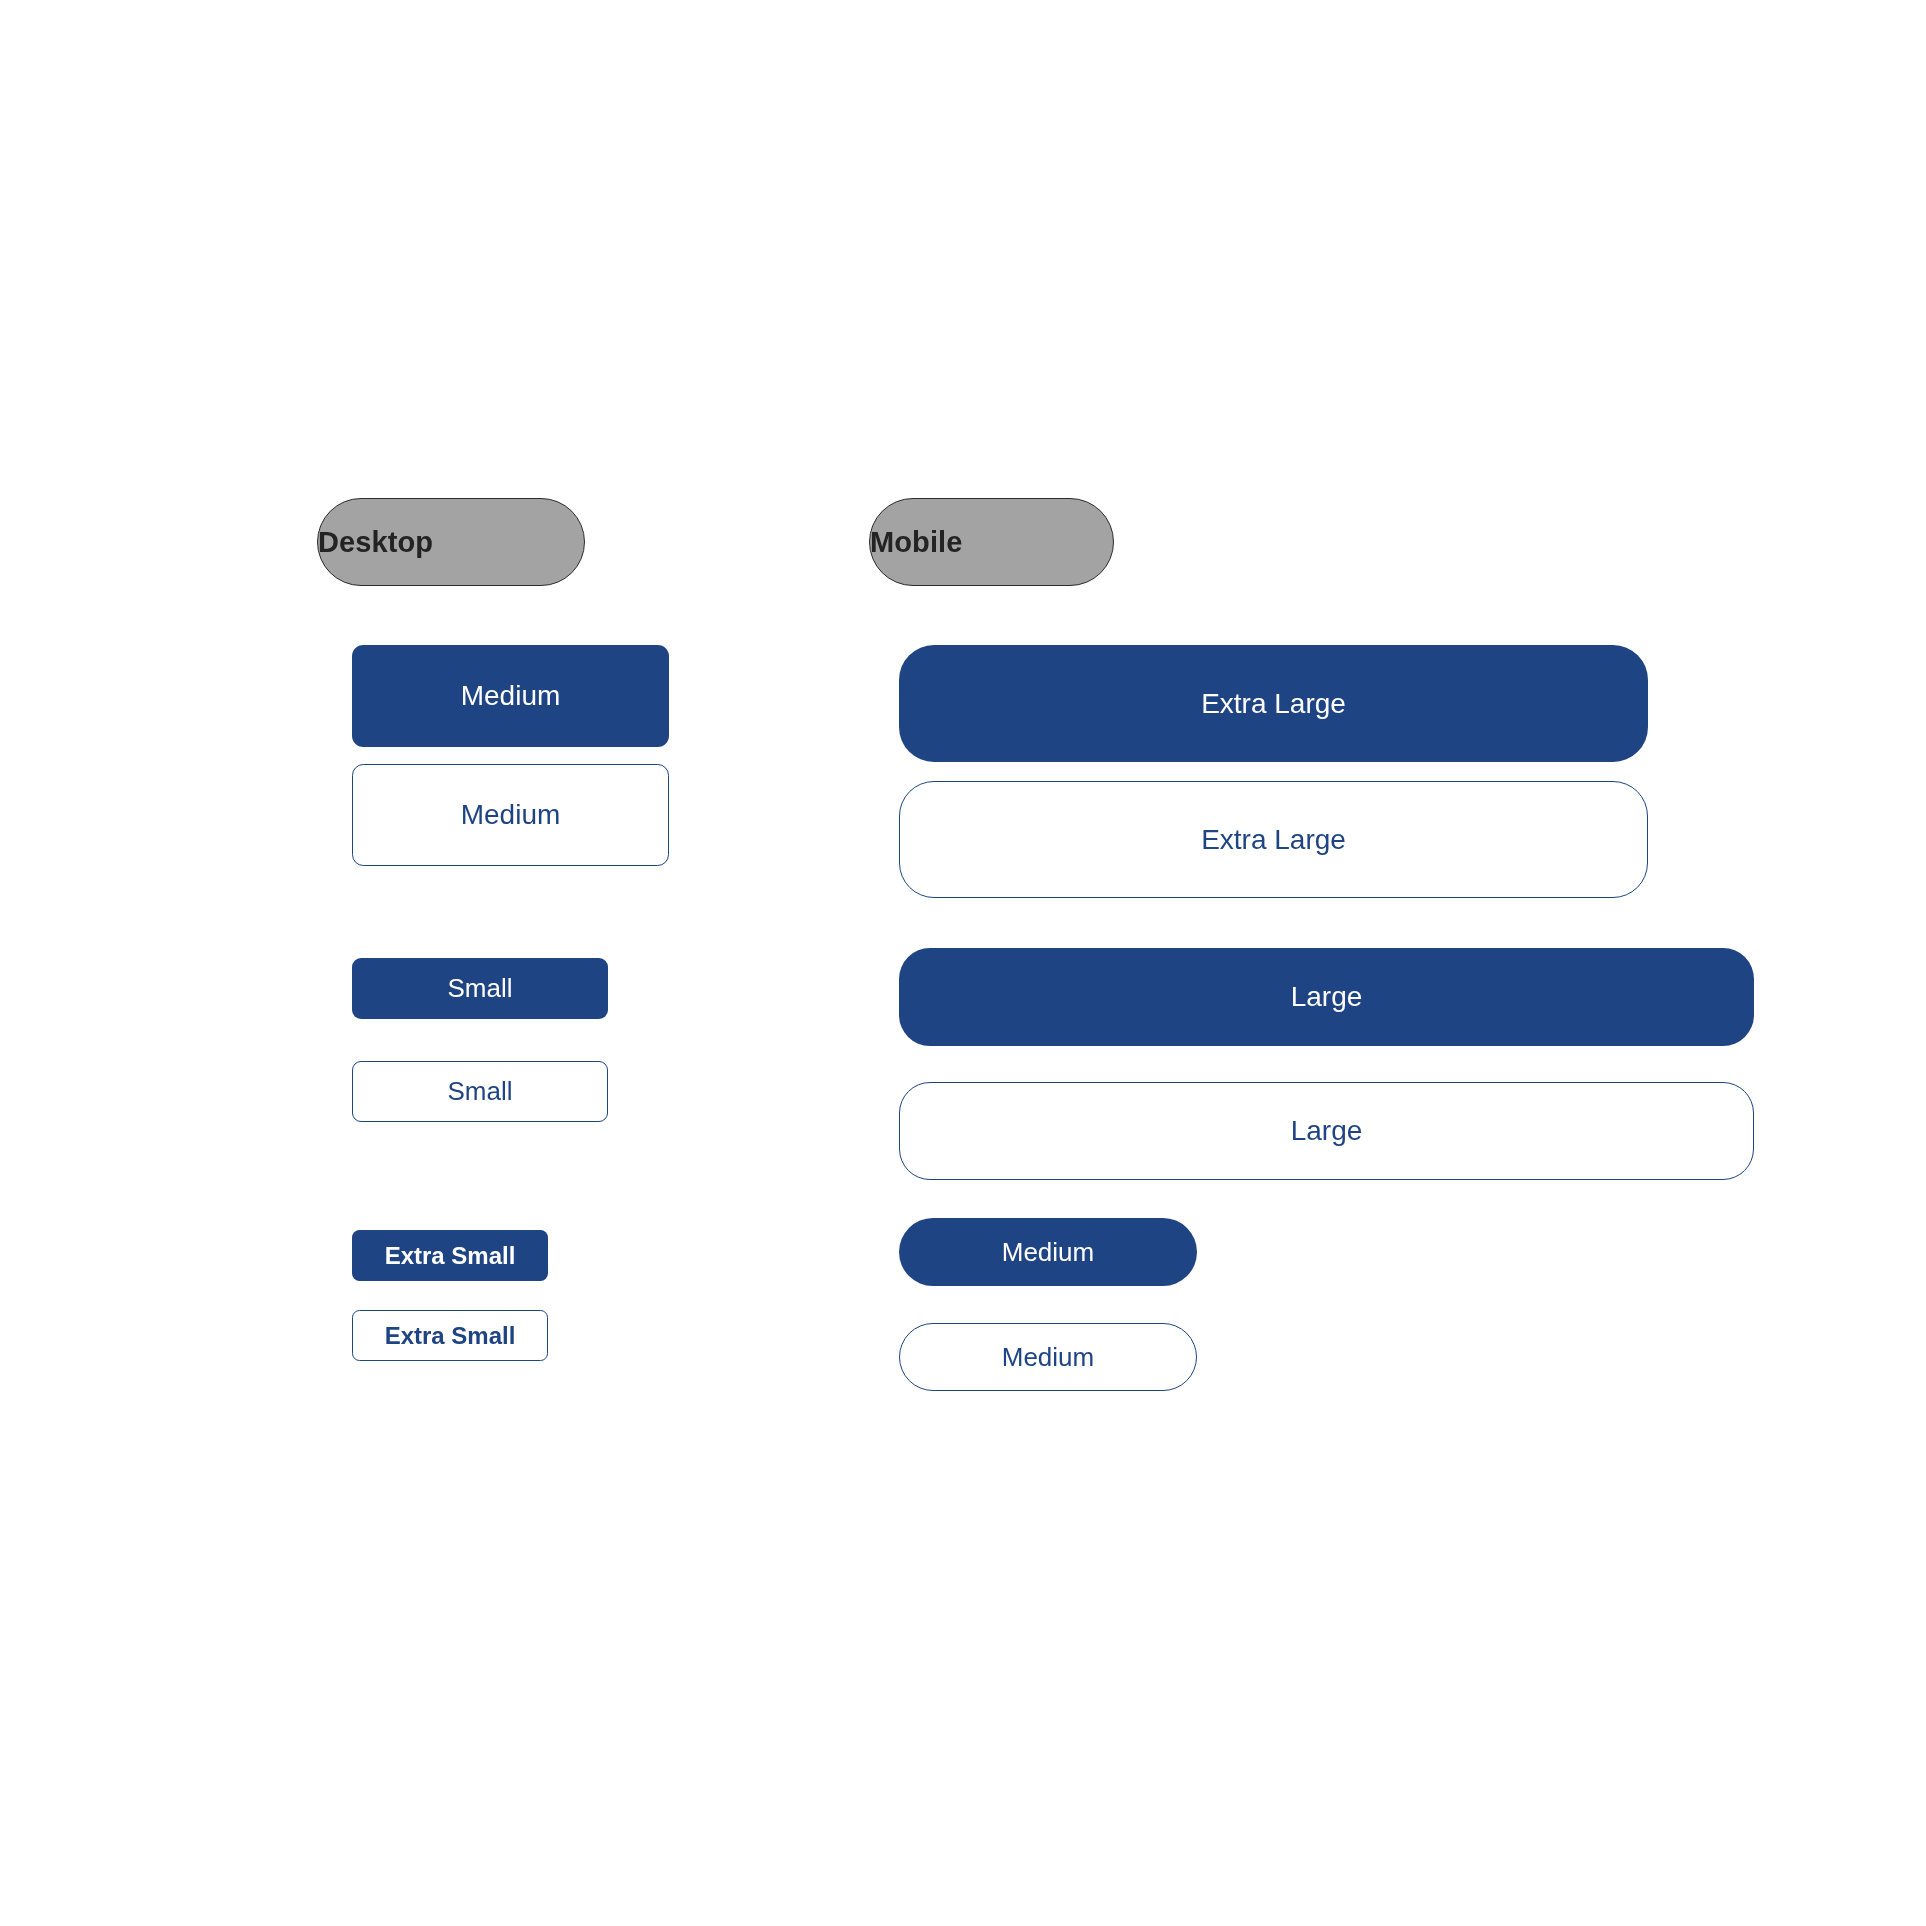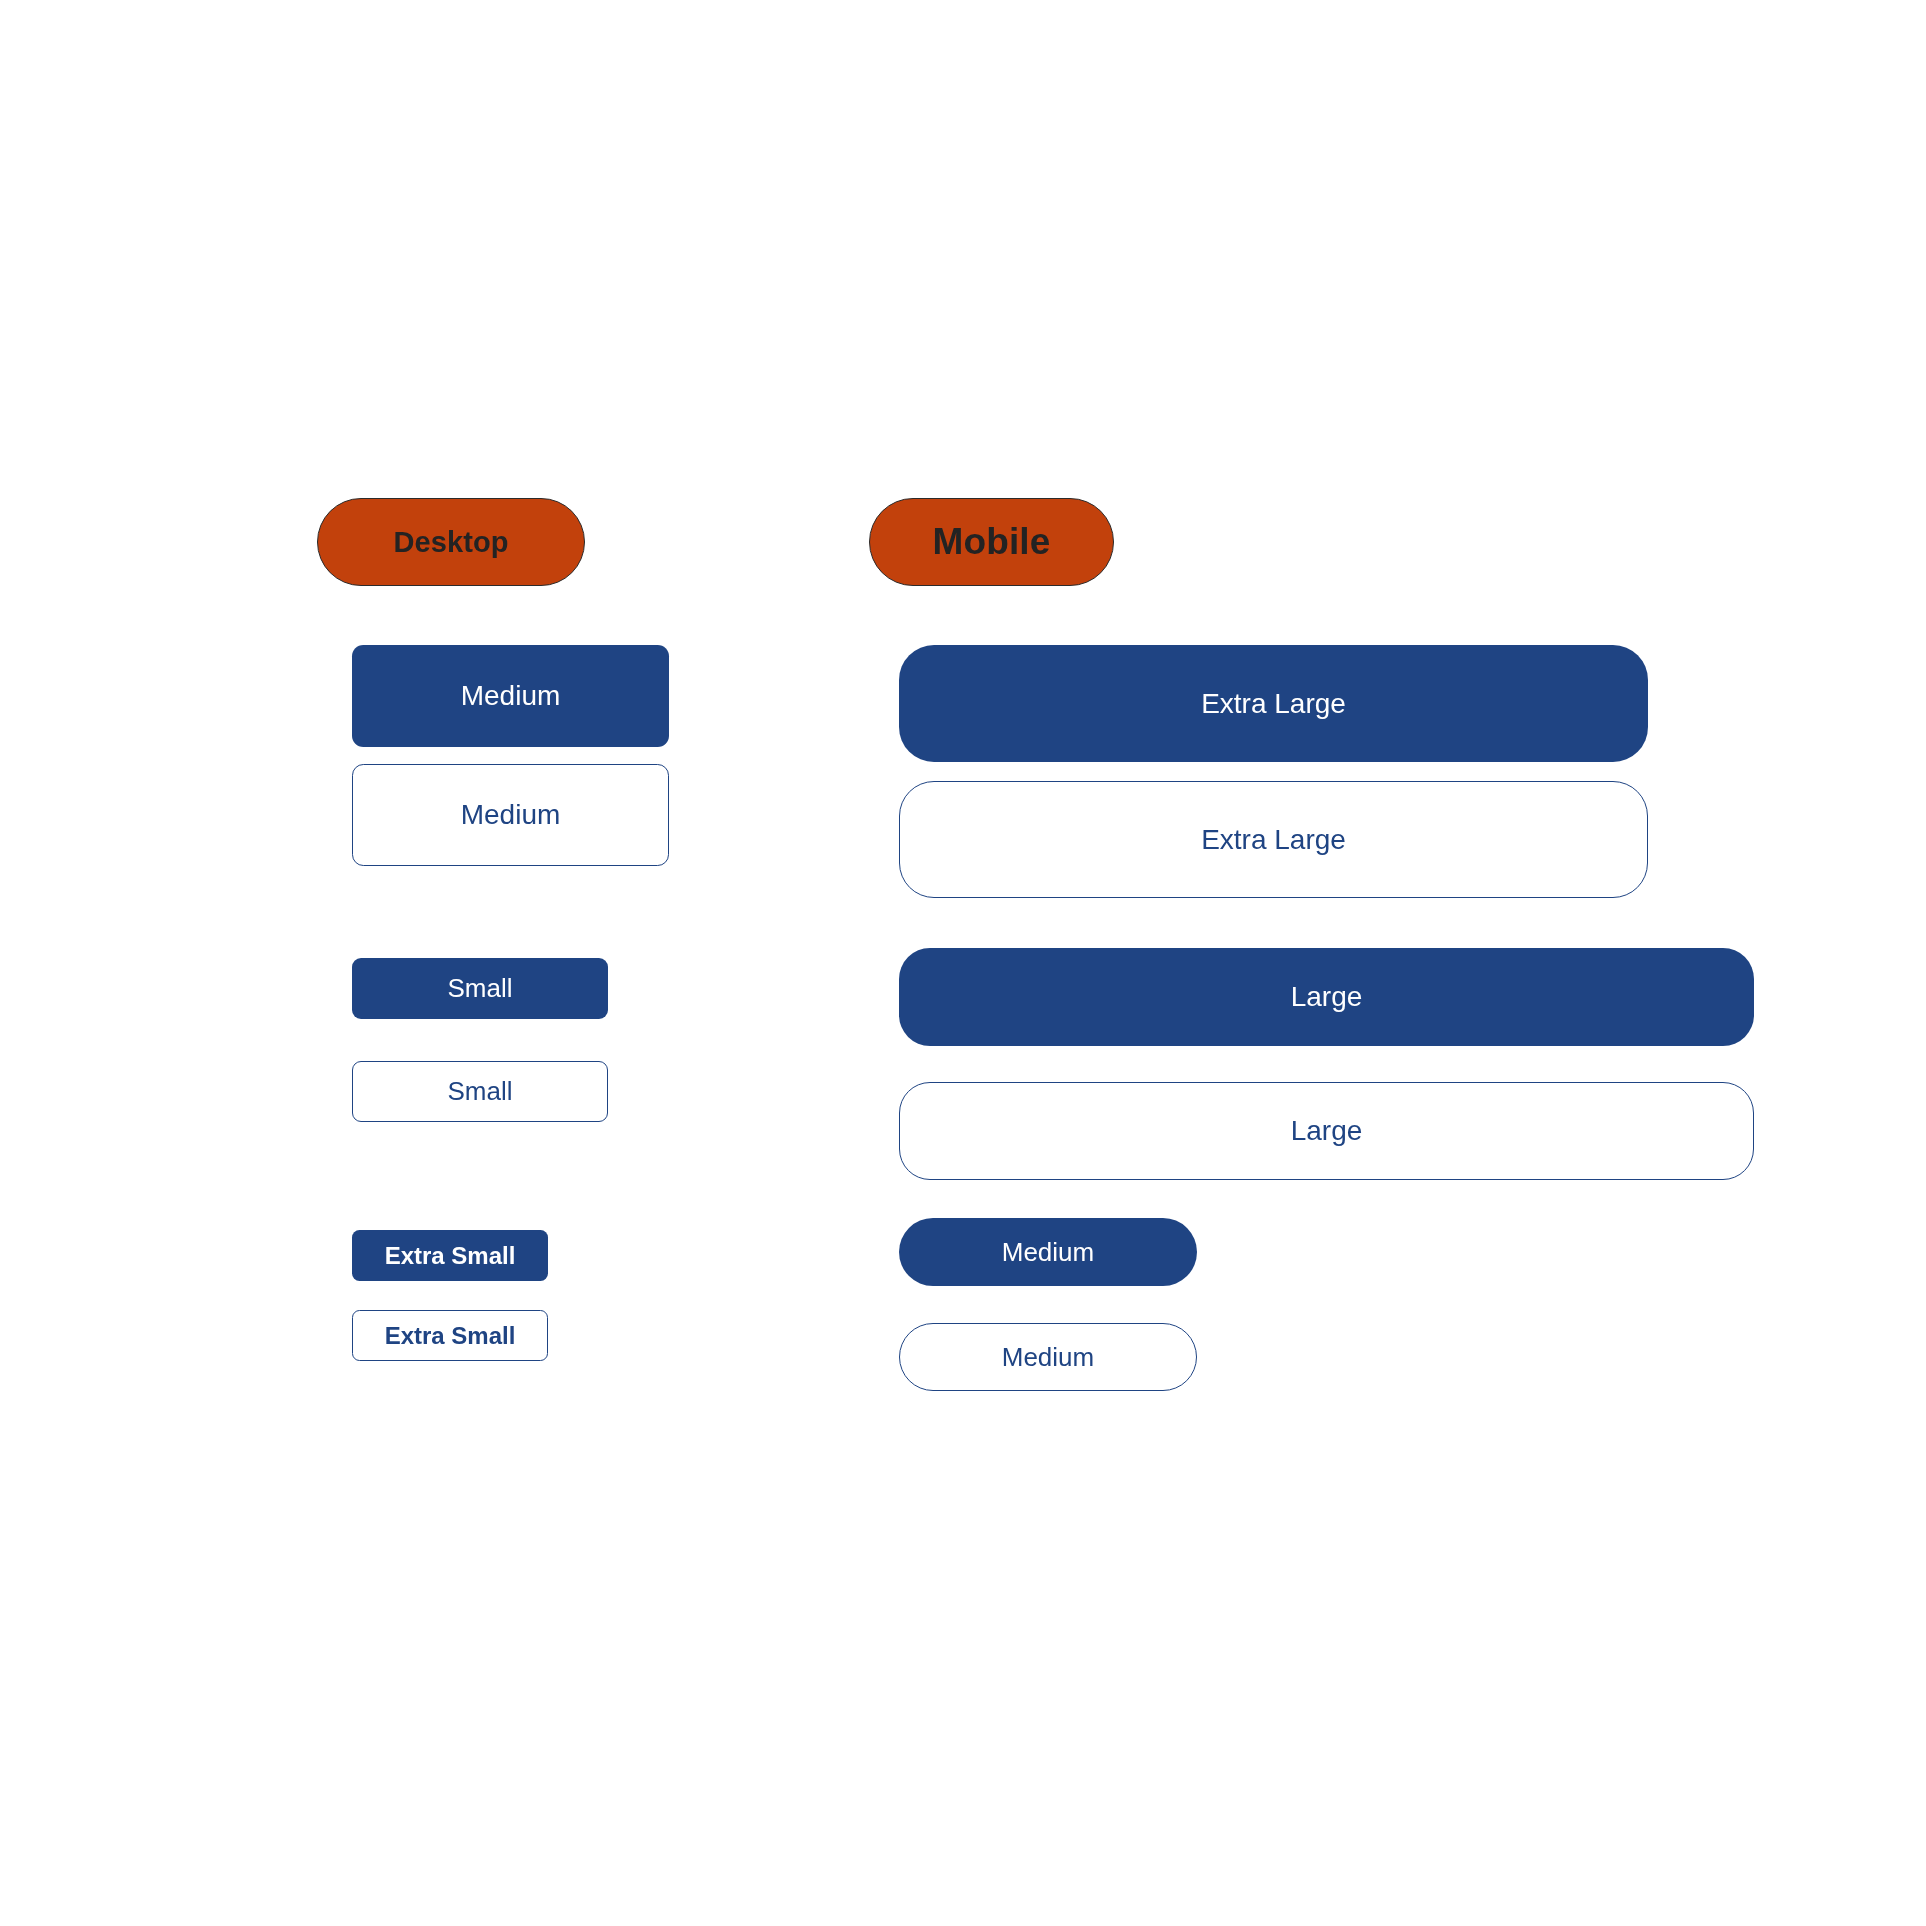--- a/index.html
+++ b/index.html
@@ -25,42 +25,42 @@
     width: 1926px;
     height: 1926px;
   }
 
   
   .header-pill {
     position: absolute;
     box-sizing: border-box;
     display: flex;
     align-items: center;
-    justify-content: center;
-    background: #c2410c;
+    justify-content: flex-start;
+    background: #a3a3a3;
     border: 1.9px solid #2b2b2b;
     border-radius: 626px;
     color: #232323;
     font-weight: 700;
     letter-spacing: 0.1px;
     white-space: nowrap;
   }
   .header-pill.desktop {
     left: 317px;
     top: 498px;
     width: 268px;
     height: 88px;
     font-size: 29px;
   }
   .header-pill.mobile {
     left: 869px;
     top: 498px;
     width: 245px;
     height: 88px;
-    font-size: 37px;
+    font-size: 29px;
   }
 
   
   .btn {
     position: absolute;
     box-sizing: border-box;
     display: flex;
     align-items: center;
     justify-content: center;
     white-space: nowrap;

